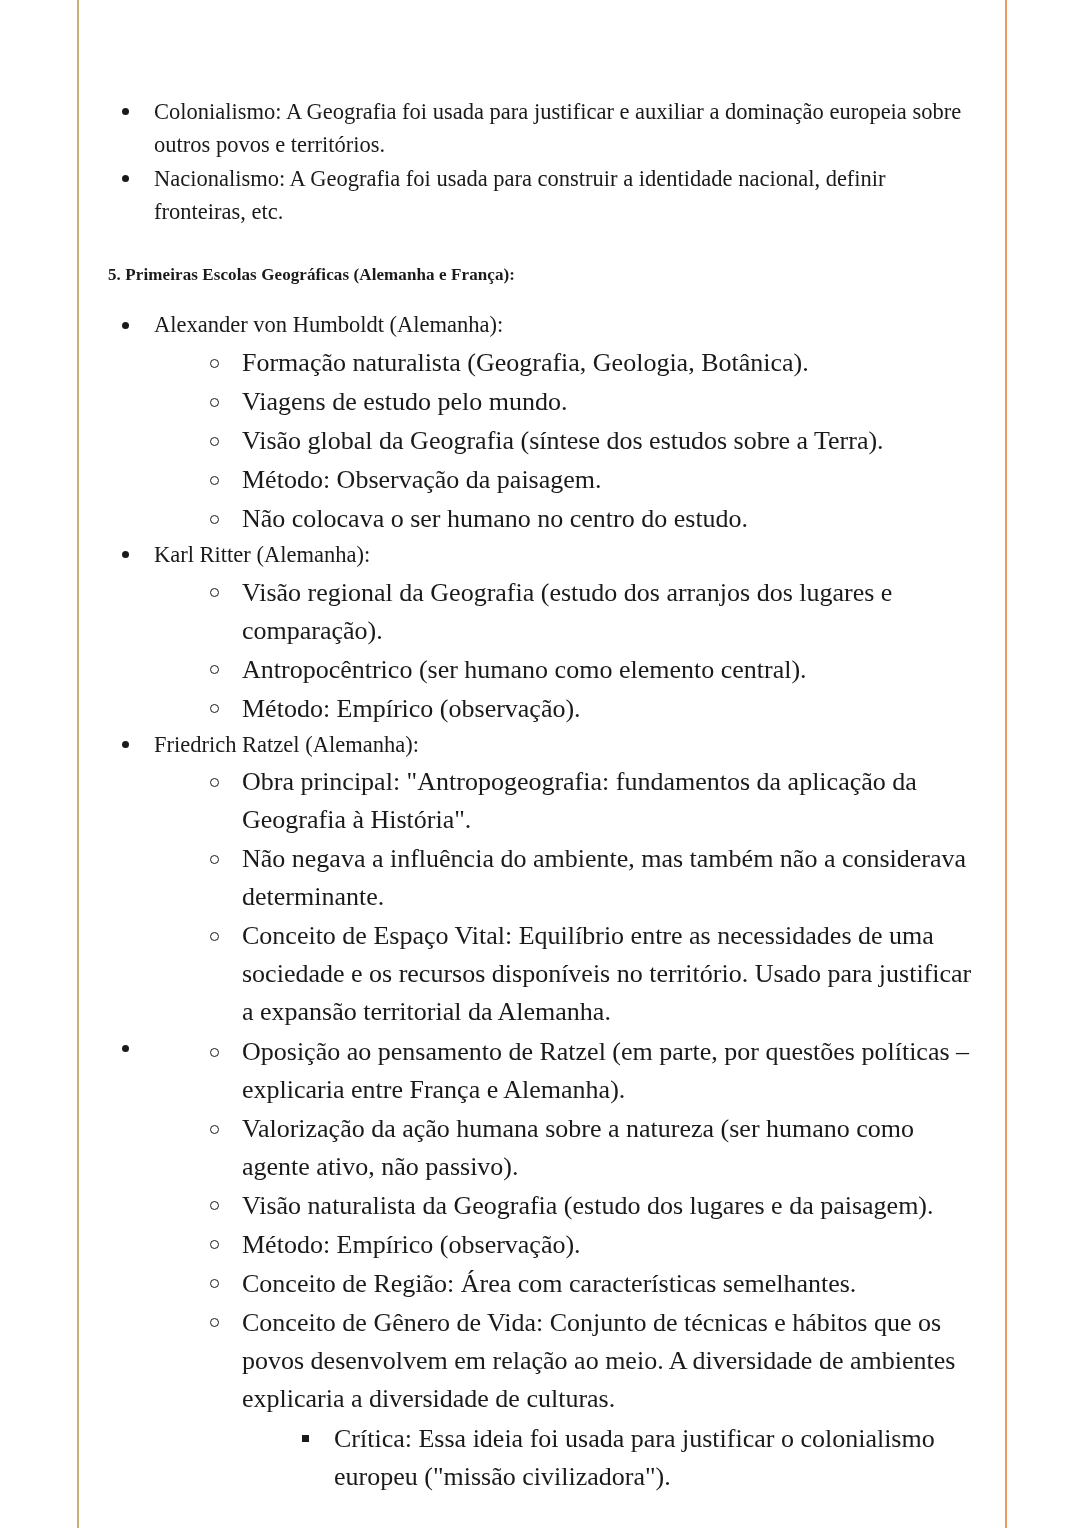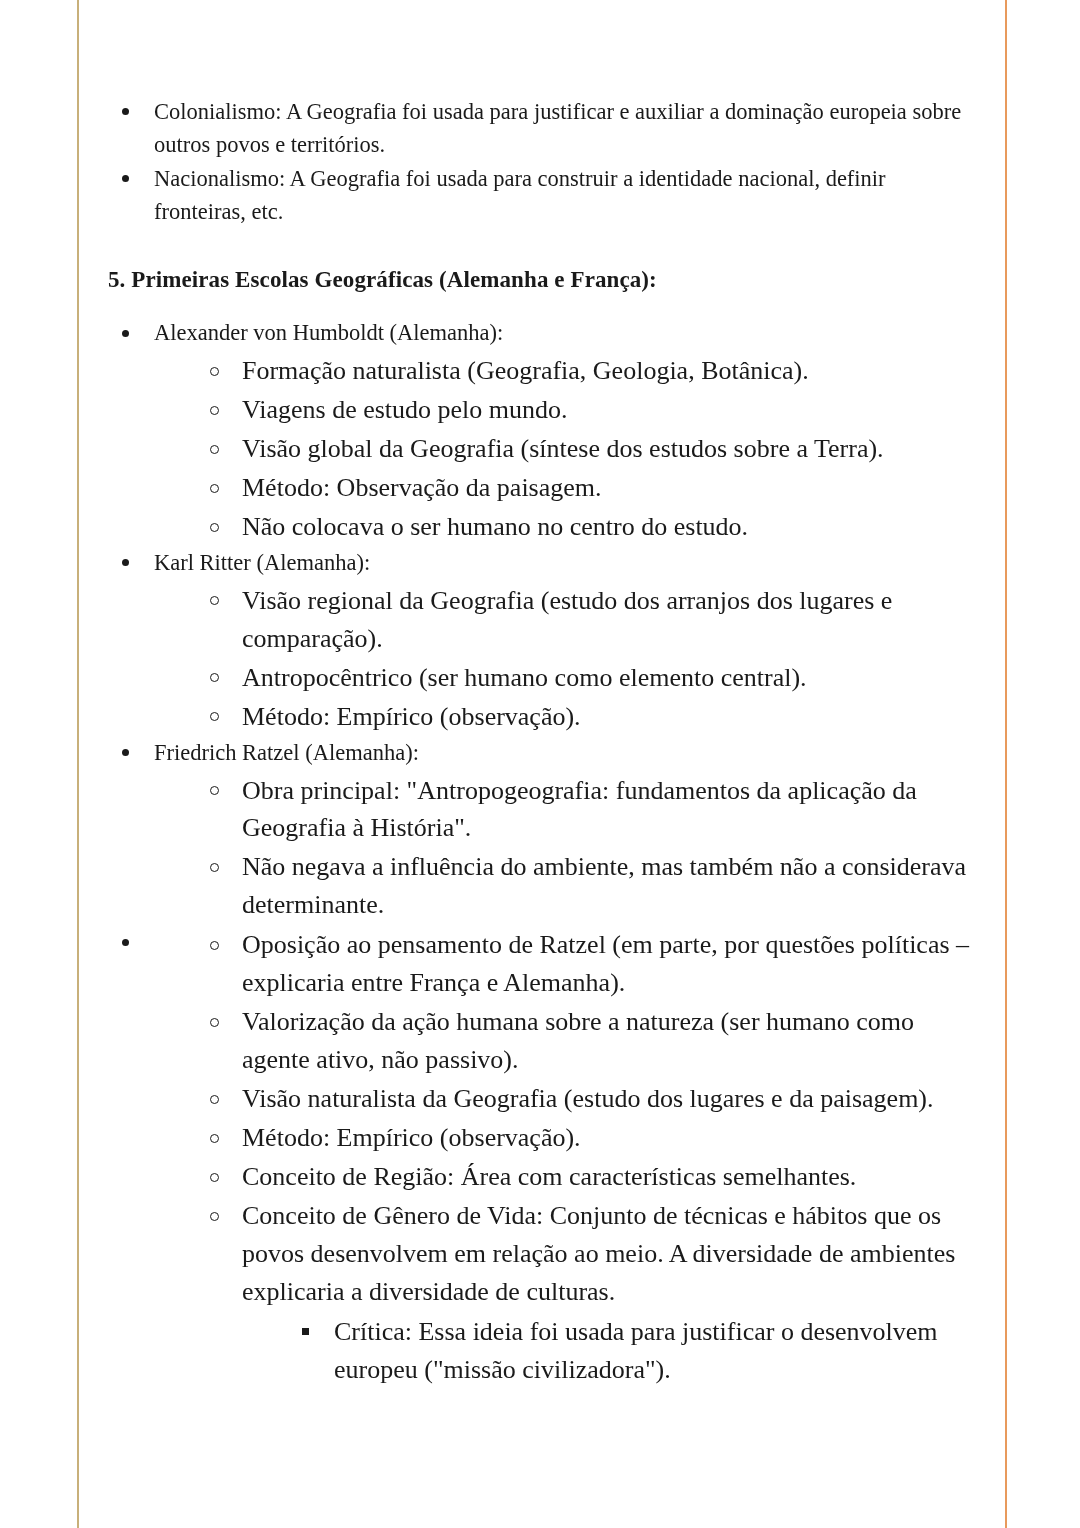--- a/index.html
+++ b/index.html
@@ -32,21 +32,21 @@
   .doc-body {
     position: absolute;
     left: 100px;
     top: 96px;
     width: 880px;
   }
 
   
   .section-heading {
     font-weight: bold;
-    font-size: 23px;
+    font-size: 17px;
     line-height: 1.35;
     margin: 36px 0 22px 8px;
     letter-spacing: .1px;
   }
 
   
   ul.lvl1, ul.lvl2, ul.lvl3 {
     margin: 0;
     padding: 0;
     list-style: none;
@@ -178,20 +178,24 @@
       <span class="text">Friedrich Ratzel (Alemanha):</span>
       <ul class="lvl2">
         <li class="item">
           <span class="marker circle"></span>
           <span class="text">Obra principal: "Antropogeografia: fundamentos da aplicação da Geografia à História".</span>
         </li>
         <li class="item">
           <span class="marker circle"></span>
           <span class="text">Não negava a influência do ambiente, mas também não a considerava determinante.</span>
         </li>
+        <li class="item">
+          <span class="marker circle"></span>
+          <span class="text">Conceito de Espaço Vital: Equilíbrio entre as necessidades de uma sociedade e os recursos disponíveis no território. Usado para justificar a expansão territorial da Alemanha.</span>
+        </li>
       </ul>
     </li>
 
     <li class="item">
       <span class="marker disc"></span>
       <ul class="lvl2">
         <li class="item">
           <span class="marker circle"></span>
           <span class="text">Oposição ao pensamento de Ratzel (em parte, por questões políticas – explicaria entre França e Alemanha).</span>
         </li>
@@ -210,21 +214,21 @@
         <li class="item">
           <span class="marker circle"></span>
           <span class="text">Conceito de Região: Área com características semelhantes.</span>
         </li>
         <li class="item">
           <span class="marker circle"></span>
           <span class="text">Conceito de Gênero de Vida: Conjunto de técnicas e hábitos que os povos desenvolvem em relação ao meio. A diversidade de ambientes explicaria a diversidade de culturas.</span>
           <ul class="lvl3">
             <li class="item">
               <span class="marker square"></span>
-              <span class="text">Crítica: Essa ideia foi usada para justificar o desenvolvem europeu ("missão civilizadora").</span>
+              <span class="text">Crítica: Essa ideia foi usada para justificar o colonialismo europeu ("missão civilizadora").</span>
             </li>
           </ul>
         </li>
       </ul>
     </li>
 
   </ul>
 </div>
 
 </body></html>

